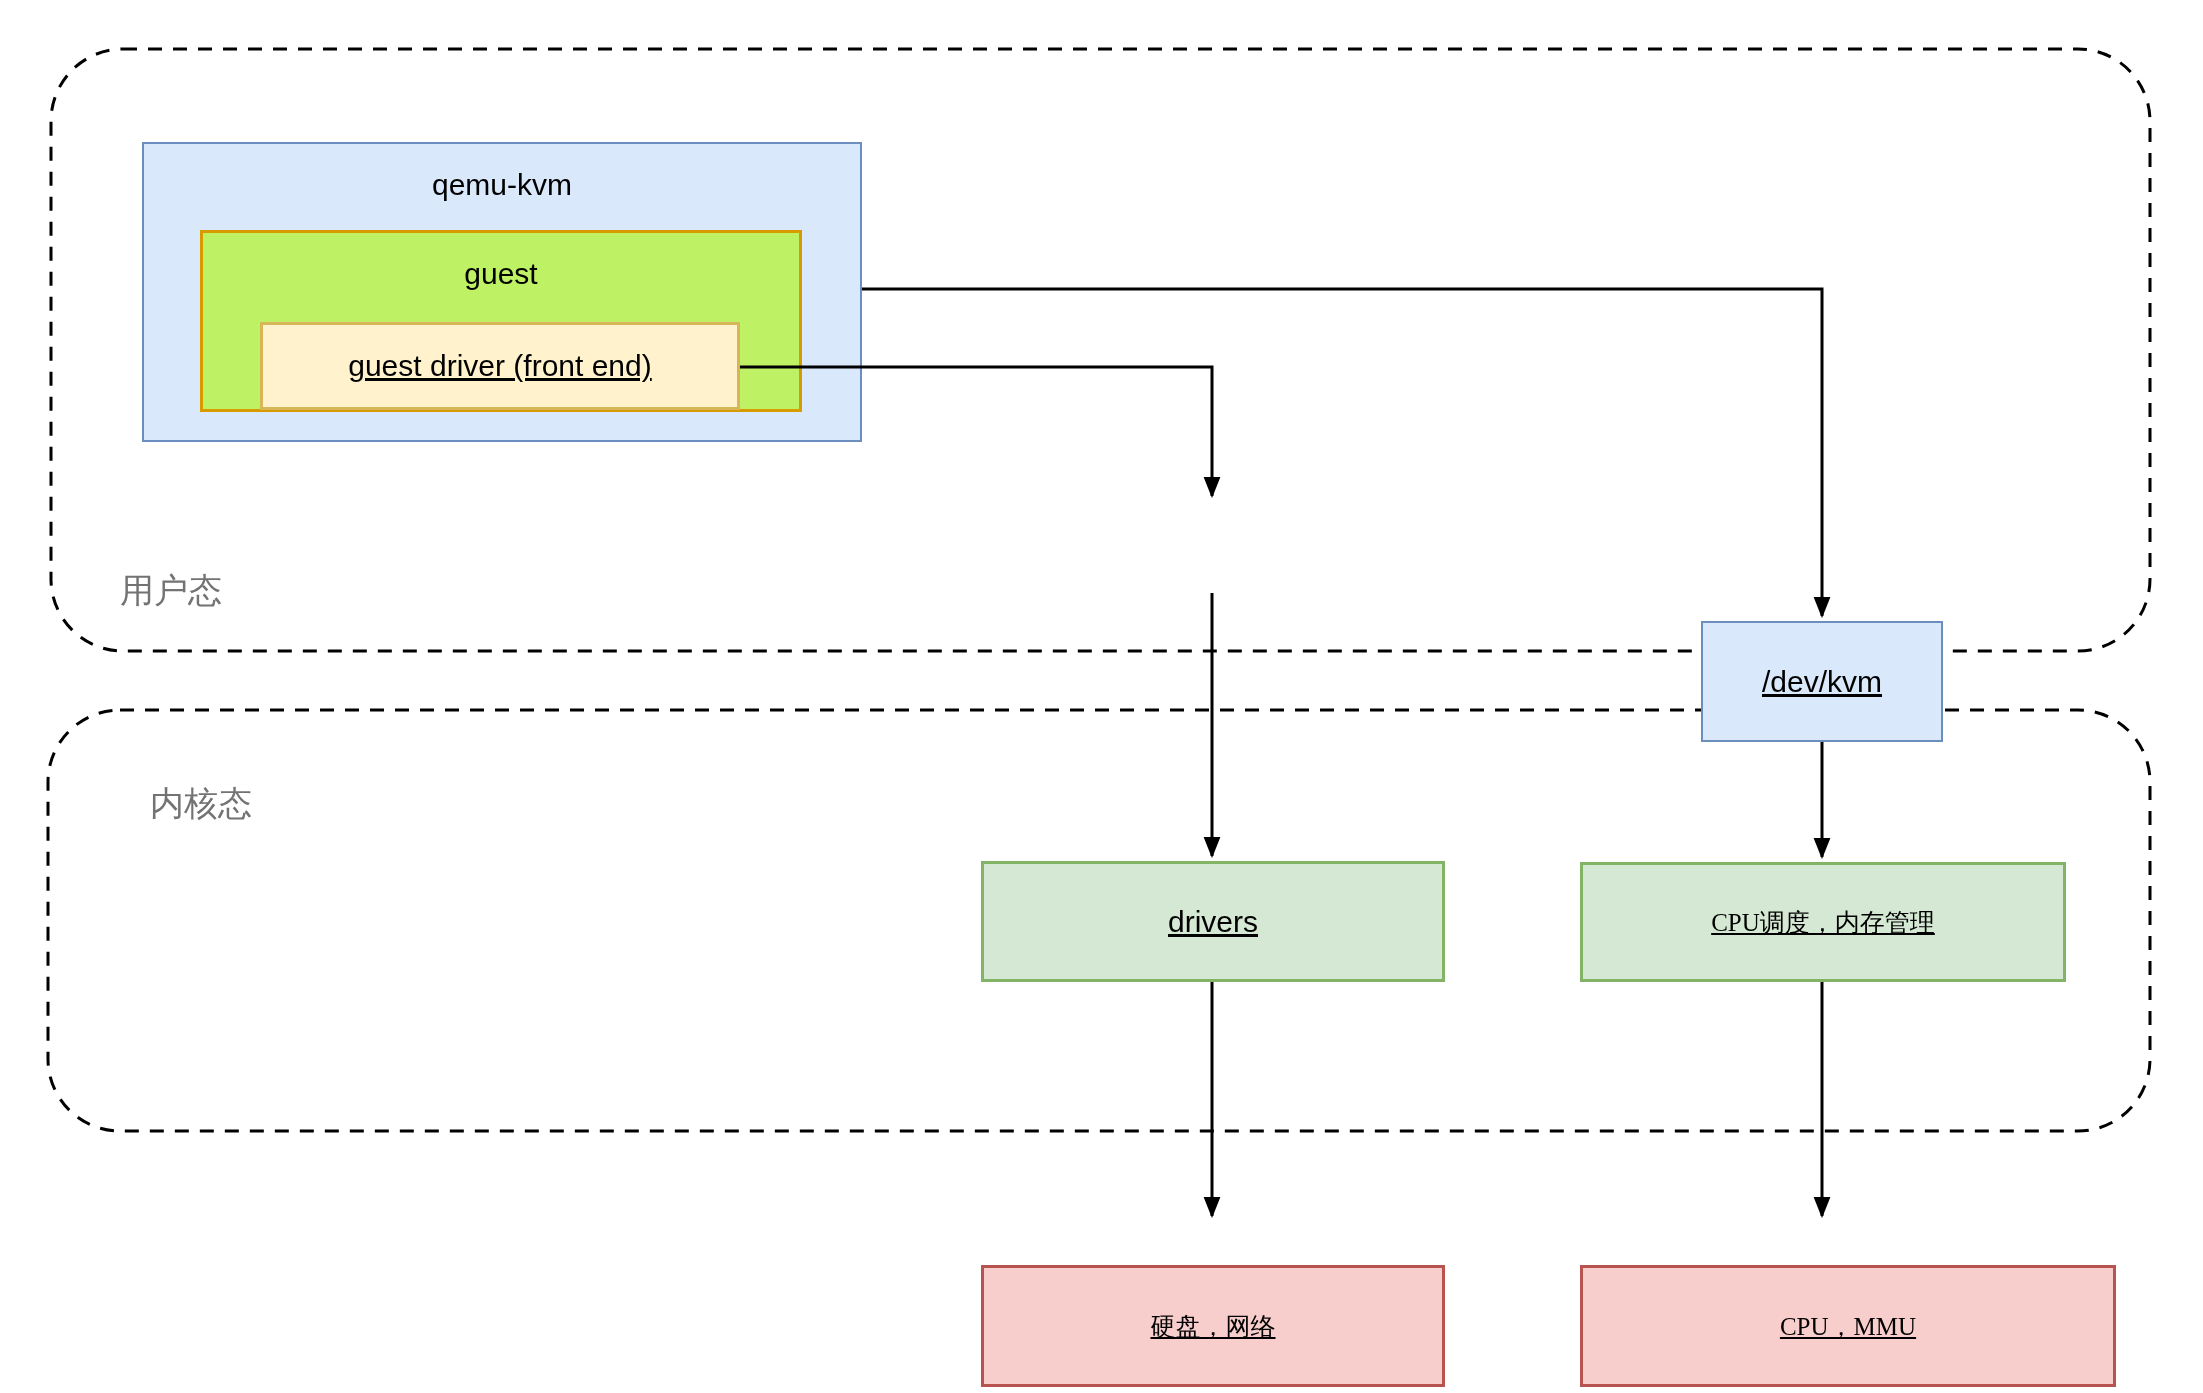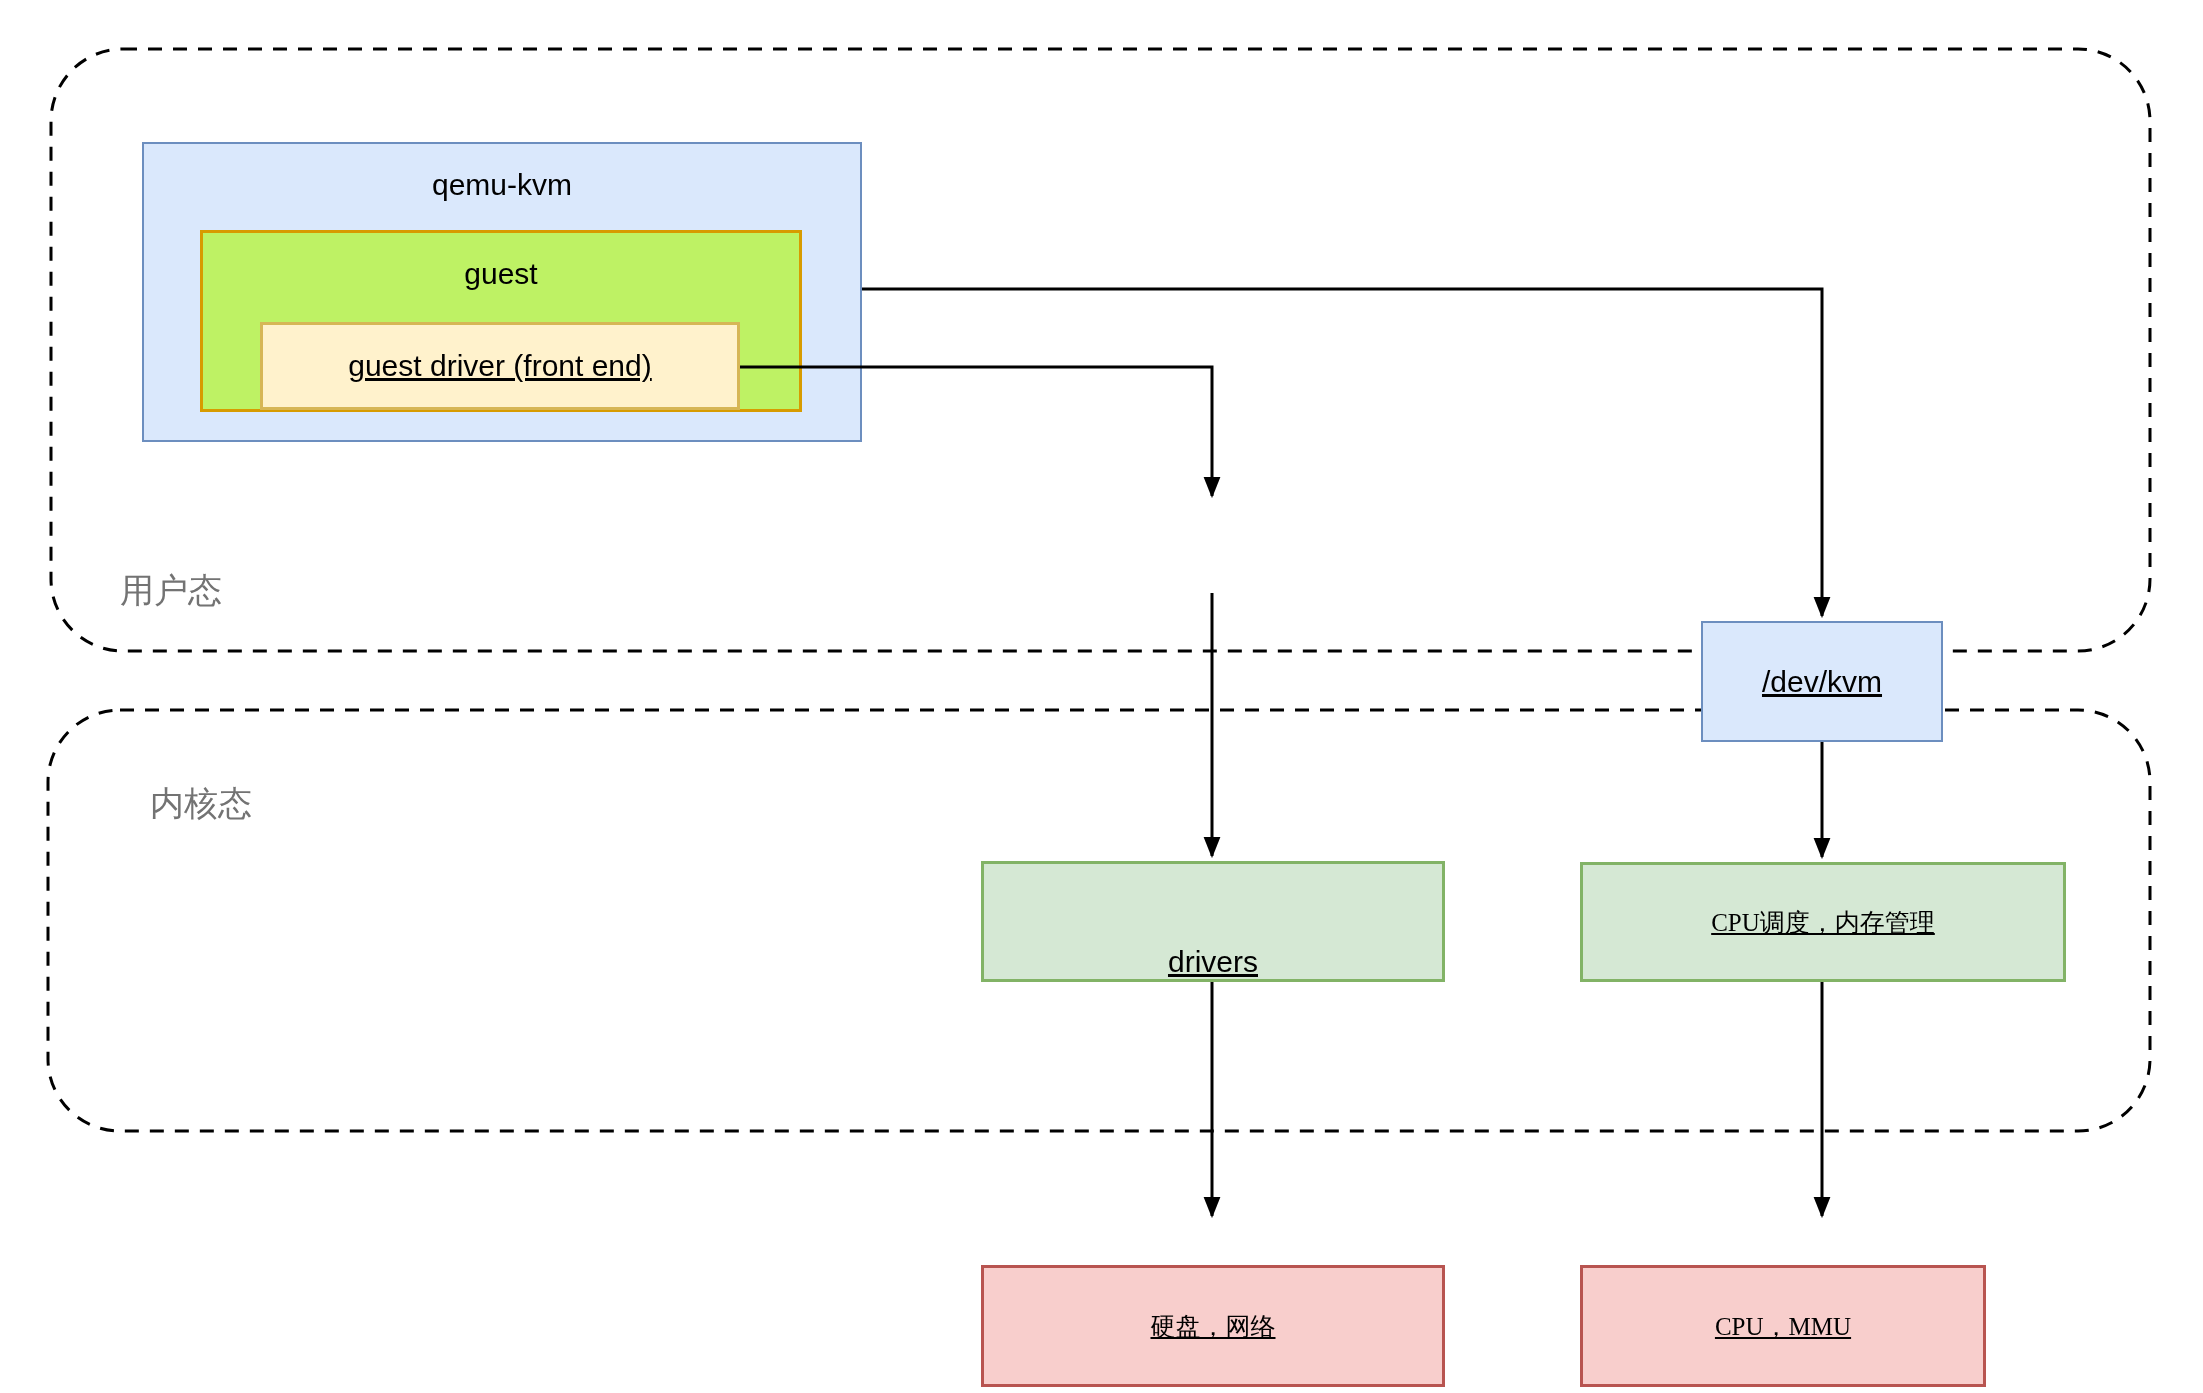--- a/index.html
+++ b/index.html
@@ -54,24 +54,24 @@
   .cjk {
     font-family: "Liberation Serif", "DejaVu Serif", serif;
     font-size: 25px;
   }
 
   #node-qemu-kvm     { left: 142px;  top: 142px;  width: 720px; height: 300px; }
   #node-guest        { left: 200px;  top: 230px;  width: 602px; height: 182px; }
   #node-guest-driver { left: 260px;  top: 322px;  width: 480px; height: 88px;  }
   #node-qemu-driver  { left: 981px;  top: 501px;  width: 464px; height: 92px;  }
   #node-dev-kvm      { left: 1701px; top: 621px;  width: 242px; height: 121px; }
-  #node-drivers      { left: 981px;  top: 861px;  width: 464px; height: 121px; align-items: flex-end; }
+  #node-drivers      { left: 981px;  top: 861px;  width: 464px; height: 121px; }
   #node-cpu-sched    { left: 1580px; top: 862px;  width: 486px; height: 120px; }
   #node-disk-net     { left: 981px;  top: 1221px; width: 464px; height: 122px; }
-  #node-cpu-mmu      { left: 1580px; top: 1221px; width: 406px; height: 122px; }
+  #node-cpu-mmu      { left: 1580px; top: 1221px; width: 536px; height: 122px; }
 
   .region-label {
     position: absolute;
     z-index: 1;
     color: #737373;
     font-family: Liberation Serif, serif;
     font-size: 34px;
     white-space: nowrap;
   }
   #label-user-mode   { left: 120px; top: 568px; }

